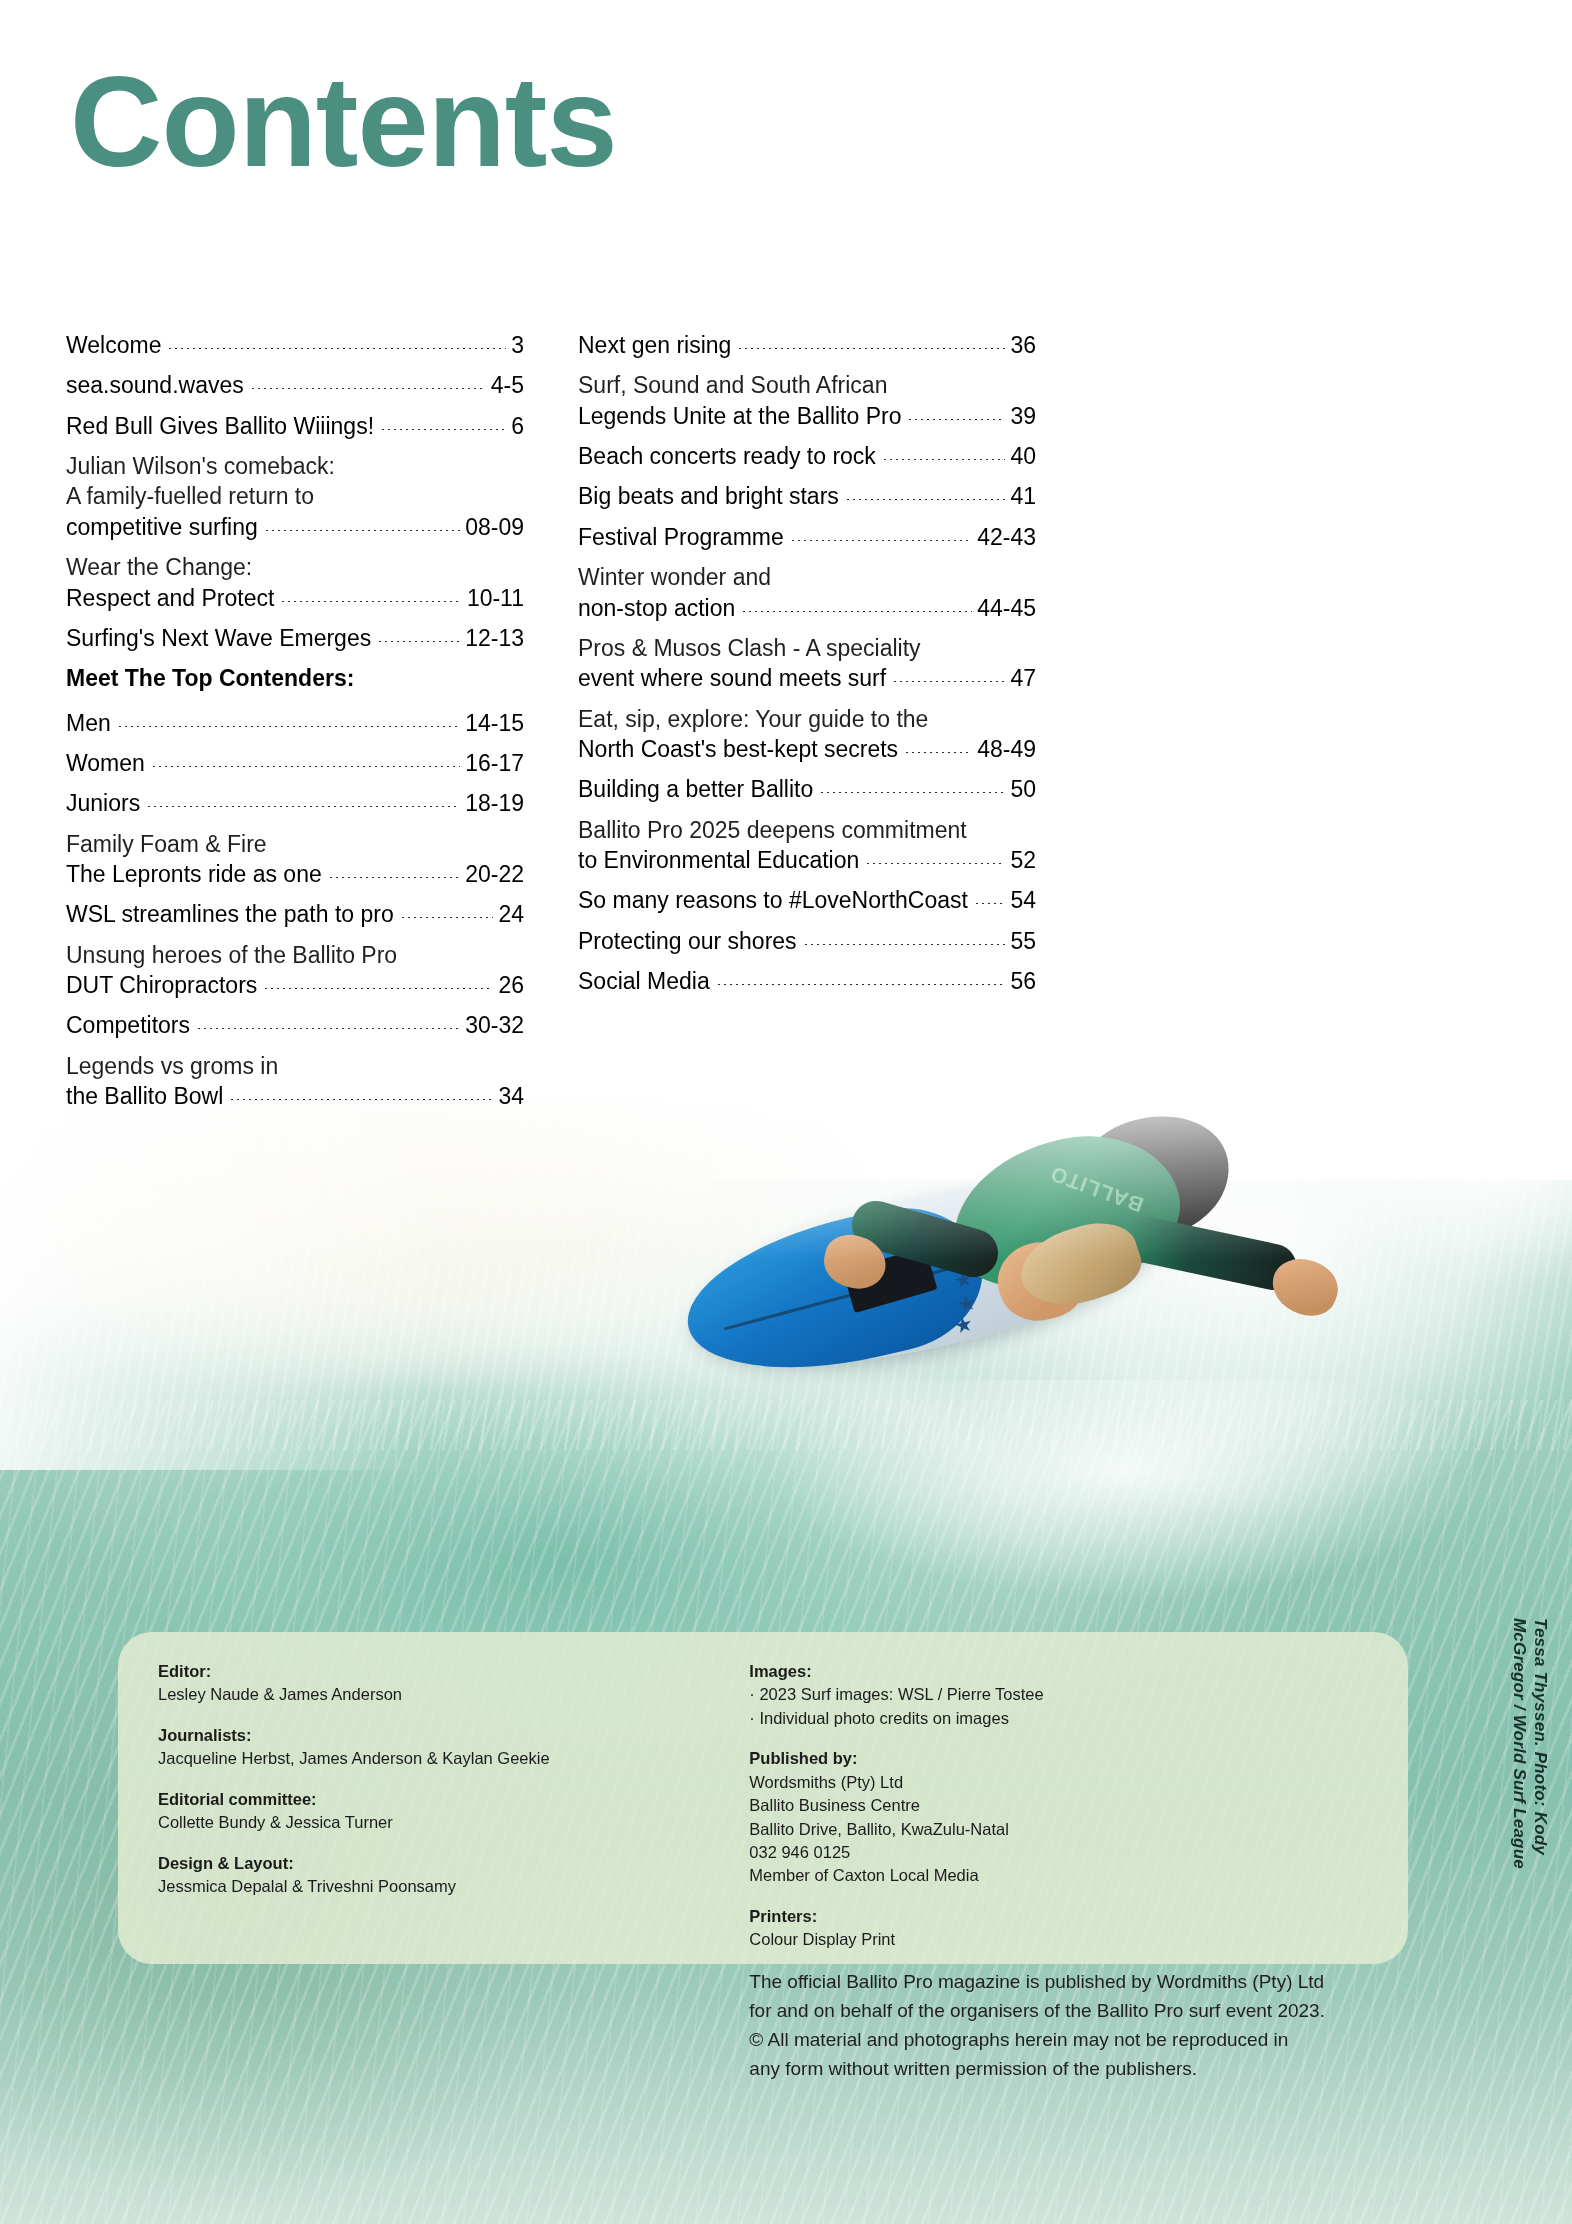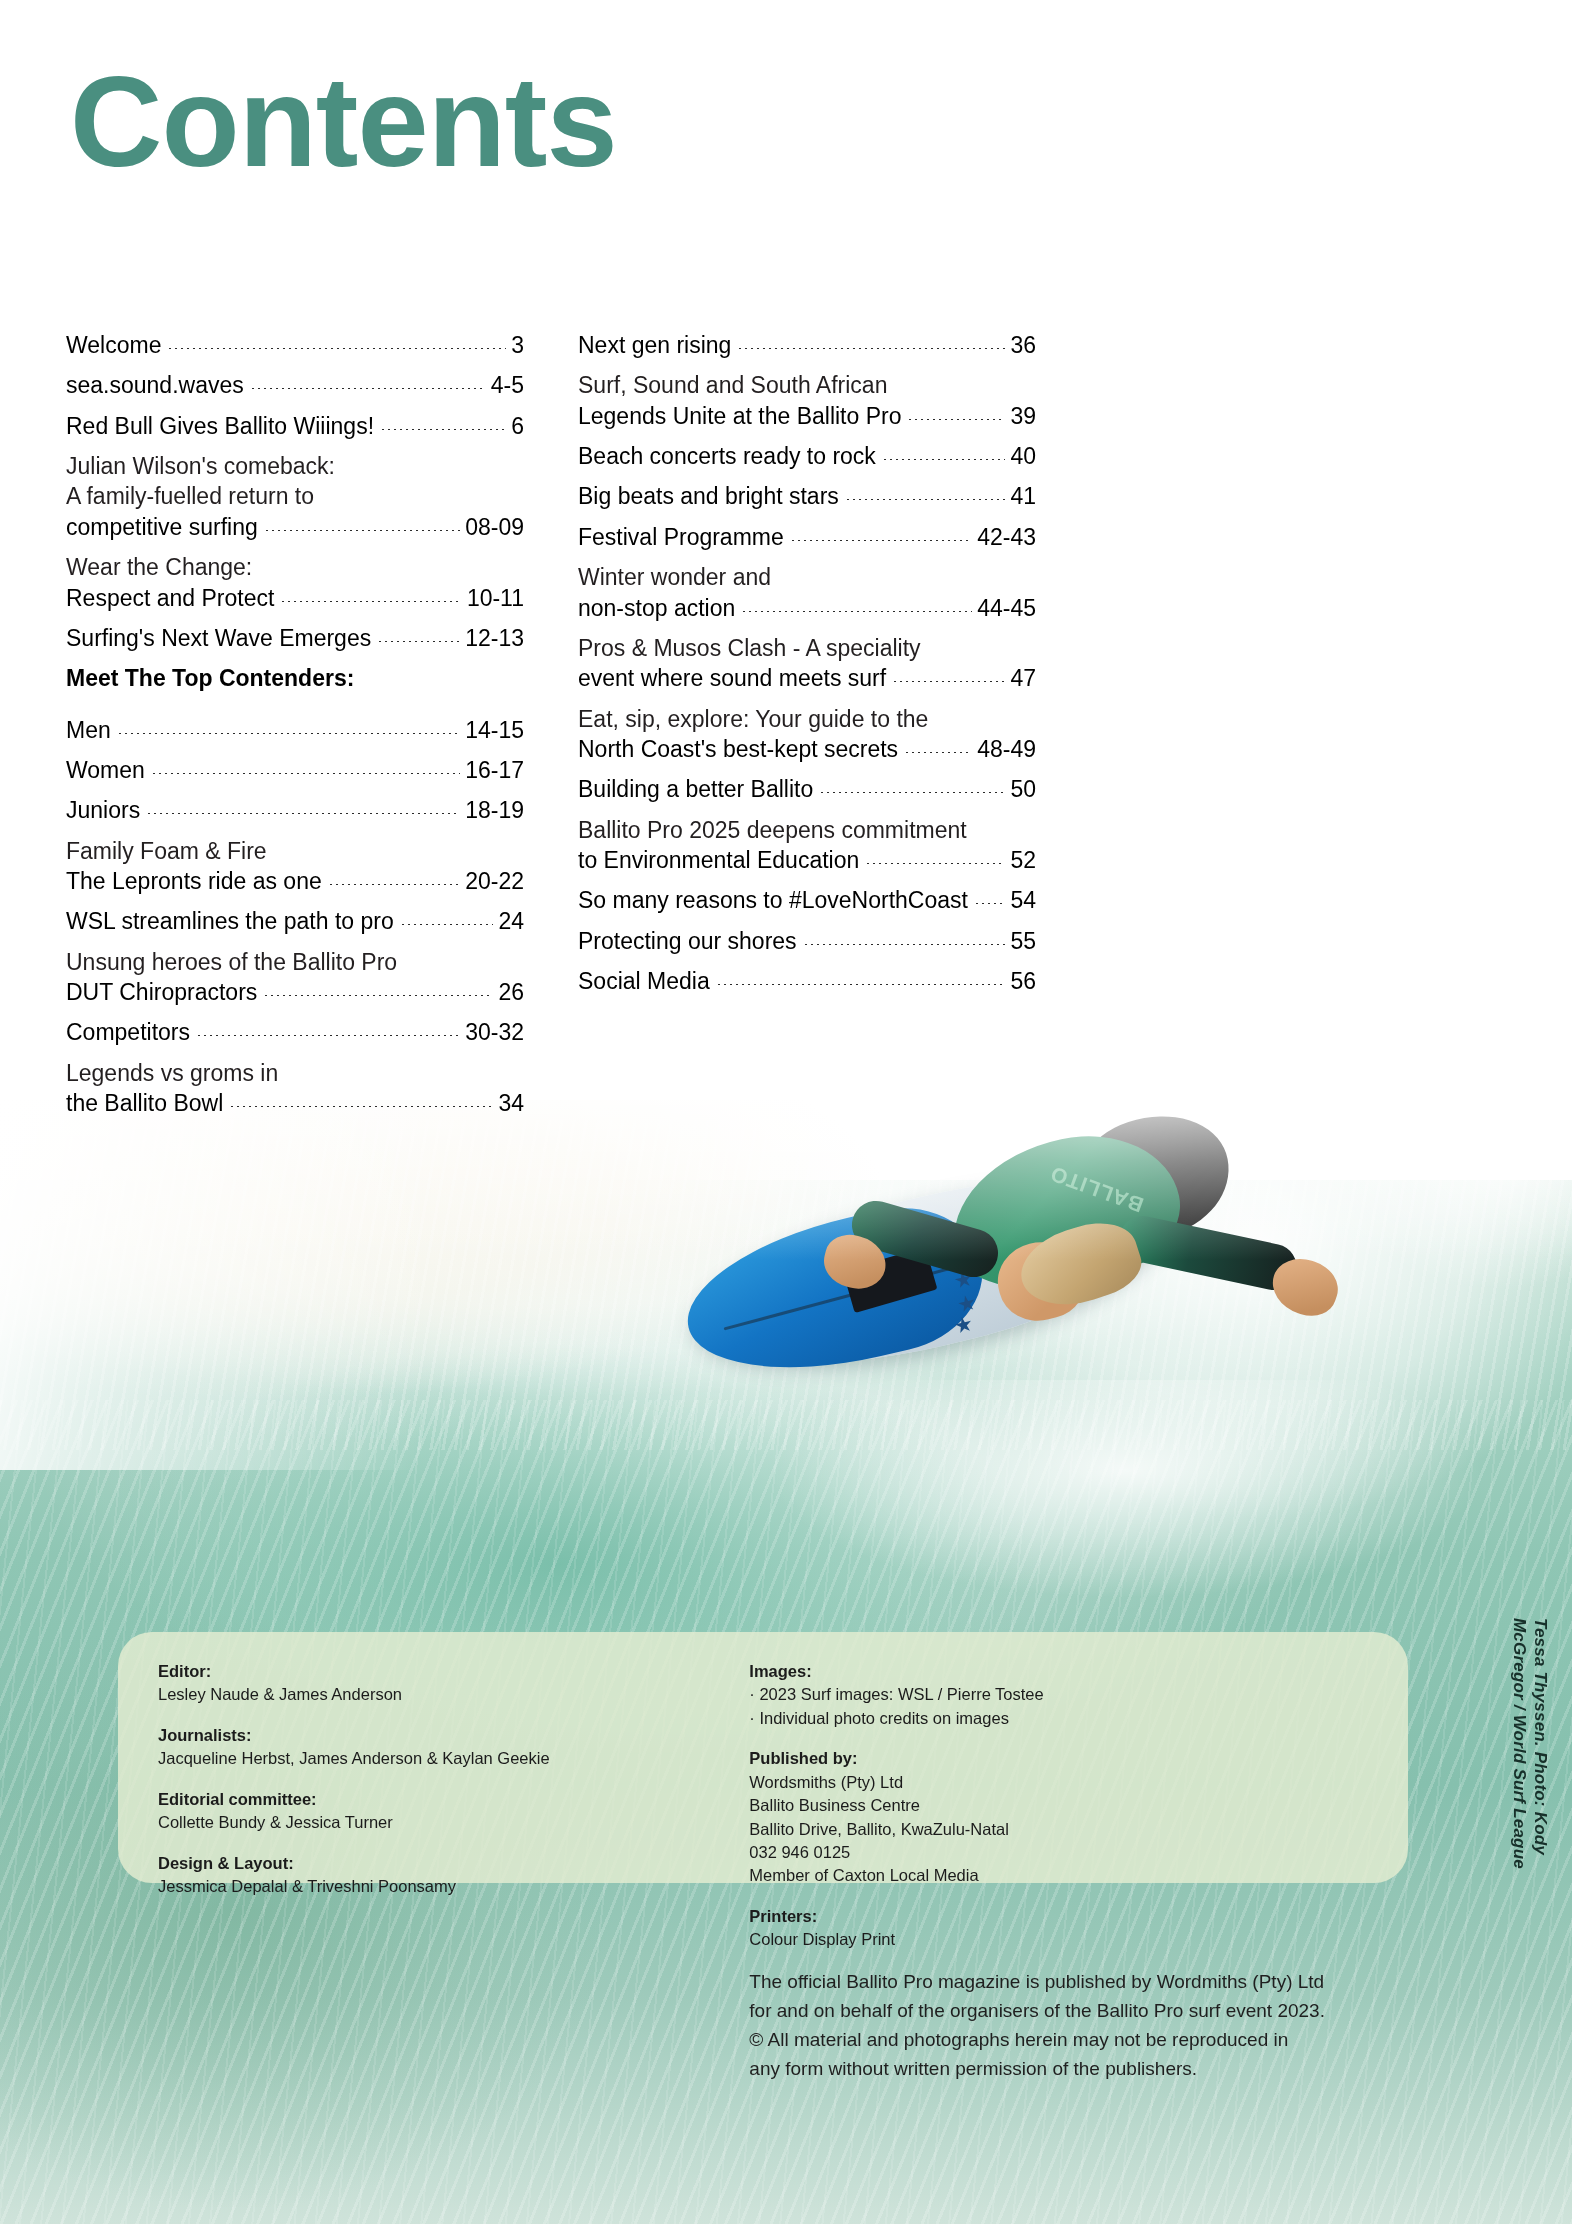--- a/index.html
+++ b/index.html
@@ -204,21 +204,21 @@
     font-weight: bold;
     letter-spacing: -1px;
     line-height: 1;
   }
 
   .col { position: absolute; }
   #col-left  { left: 66px;  top: 330px; width: 458px; }
   #col-right { left: 578px; top: 330px; width: 458px; }
 
   .toc-entry { margin-bottom: 10px; }
-  .toc-entry.heading { margin-top: 10px; margin-bottom: 21px; }
+  .toc-entry.heading { margin-top: 10px; margin-bottom: 14px; }
 
   .toc-pre-line {
     font-size: 23px;
     color: #231f20;
     line-height: 1.32;
     white-space: nowrap;
   }
 
   .toc-row {
     display: flex;
@@ -244,21 +244,21 @@
 
   .toc-entry.heading .toc-label {
     font-weight: bold;
     font-size: 23px;
   }
 
   
   #credits {
     position: absolute;
     left: 118px; top: 1632px;
-    width: 1290px; height: 251px;
+    width: 1290px; height: 332px;
     background: rgba(226,236,208,0.82);
     border-radius: 34px;
     z-index: 6;
     padding: 28px 40px 20px 40px;
     display: flex;
     gap: 50px;
   }
   .cr-col { width: 560px; }
   .cr-col.right { width: 640px; }
   .cr-block { margin-bottom: 17px; }

